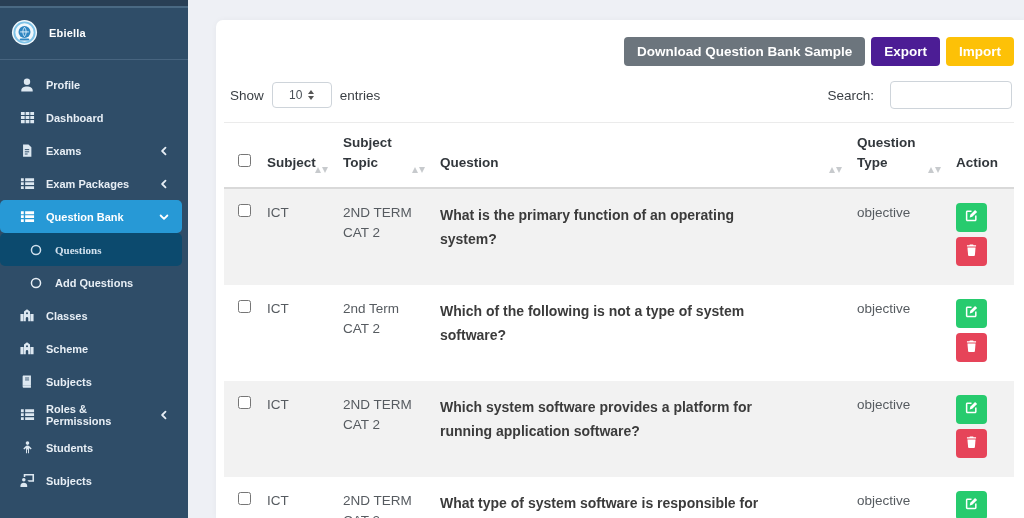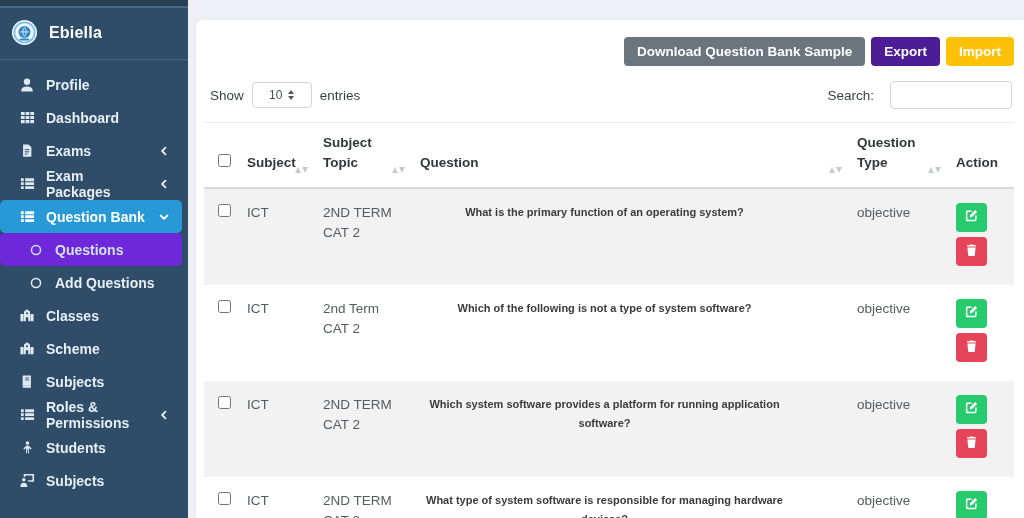--- a/index.html
+++ b/index.html
@@ -18,37 +18,37 @@
   }
   .sidebar-top-strip {
     height:8px; background:#293f55; border-bottom:2px solid #4a6983;
   }
   .brand {
     display:flex; align-items:center; gap:11px;
     padding:11px 12px 13px 11px;
     border-bottom:1px solid #47647f;
   }
   .brand-logo { width:27px; height:27px; flex:0 0 auto; }
-  .brand-name { font-size:16px; font-weight:700; color:#ffffff; letter-spacing:.2px; }
+  .brand-name { font-size:11px; font-weight:700; color:#ffffff; letter-spacing:.2px; }
 
   .nav { padding-top:8px; flex:1; }
   .nav-item {
     display:flex; align-items:center; gap:11px;
     height:33px; padding-left:19px; margin-right:6px;
-    font-size:14px; font-weight:600; color:#e7eef5;
+    font-size:11px; font-weight:600; color:#e7eef5;
     cursor:pointer; border-radius:5px;
   }
   .nav-item .ico { width:16px; height:16px; flex:0 0 auto; display:flex; align-items:center; justify-content:center; }
   .nav-item .chev { margin-left:auto; margin-right:12px; display:flex; }
   .nav-item.parent-active { background:#2799d6; color:#ffffff; }
-  .nav-item.child-active  { background:#6d28d9; color:#d2e2ef; }
+  .nav-item.child-active  { background:#0c4a6e; color:#d2e2ef;font-family:Liberation Serif, serif; }
   .nav-item.sub { padding-left:28px; }
 
   
-  .main { flex:1; padding:20px 0 0 8px; height:518px; }
+  .main { flex:1; padding:20px 0 0 28px; height:518px; }
   .card {
     background:#ffffff; height:498px;
     border-radius:7px 0 0 0;
     padding:17px 10px 0 8px;
     box-shadow:0 0 6px rgba(0,0,0,.04);
   }
 
   .toolbar { display:flex; justify-content:flex-end; gap:6px; }
   .btn {
     height:29px; border:none; border-radius:4px;
@@ -96,22 +96,22 @@
   }
   .sort .s-up   { width:0; height:0; border-left:3px solid transparent; border-right:3px solid transparent; border-bottom:6px solid #c7cacd; }
   .sort .s-down { width:0; height:0; border-left:3px solid transparent; border-right:3px solid transparent; border-top:6px solid #c7cacd; }
 
   td {
     vertical-align:top; padding:14px 8px;
     font-size:13.5px; color:#565b60; line-height:1.5;
   }
   tr.striped { background:#f2f2f2; }
   td.q {
-    font-weight:700; color:#3b3b3b; font-size:11px;
-    line-height:1.75; padding-right:60px;text-align:center;
+    font-weight:700; color:#3b3b3b; font-size:14px;
+    line-height:1.75; padding-right:60px;
   }
   td.chk, th.chk { padding-left:14px; }
   input[type="checkbox"] { width:13px; height:13px; cursor:pointer; }
 
   .action-btn {
     width:31px; height:29px; border:none; border-radius:4px;
     display:flex; align-items:center; justify-content:center;
     cursor:pointer; margin-bottom:5px;
   }
   .action-edit   { background:#27cb6e; }

